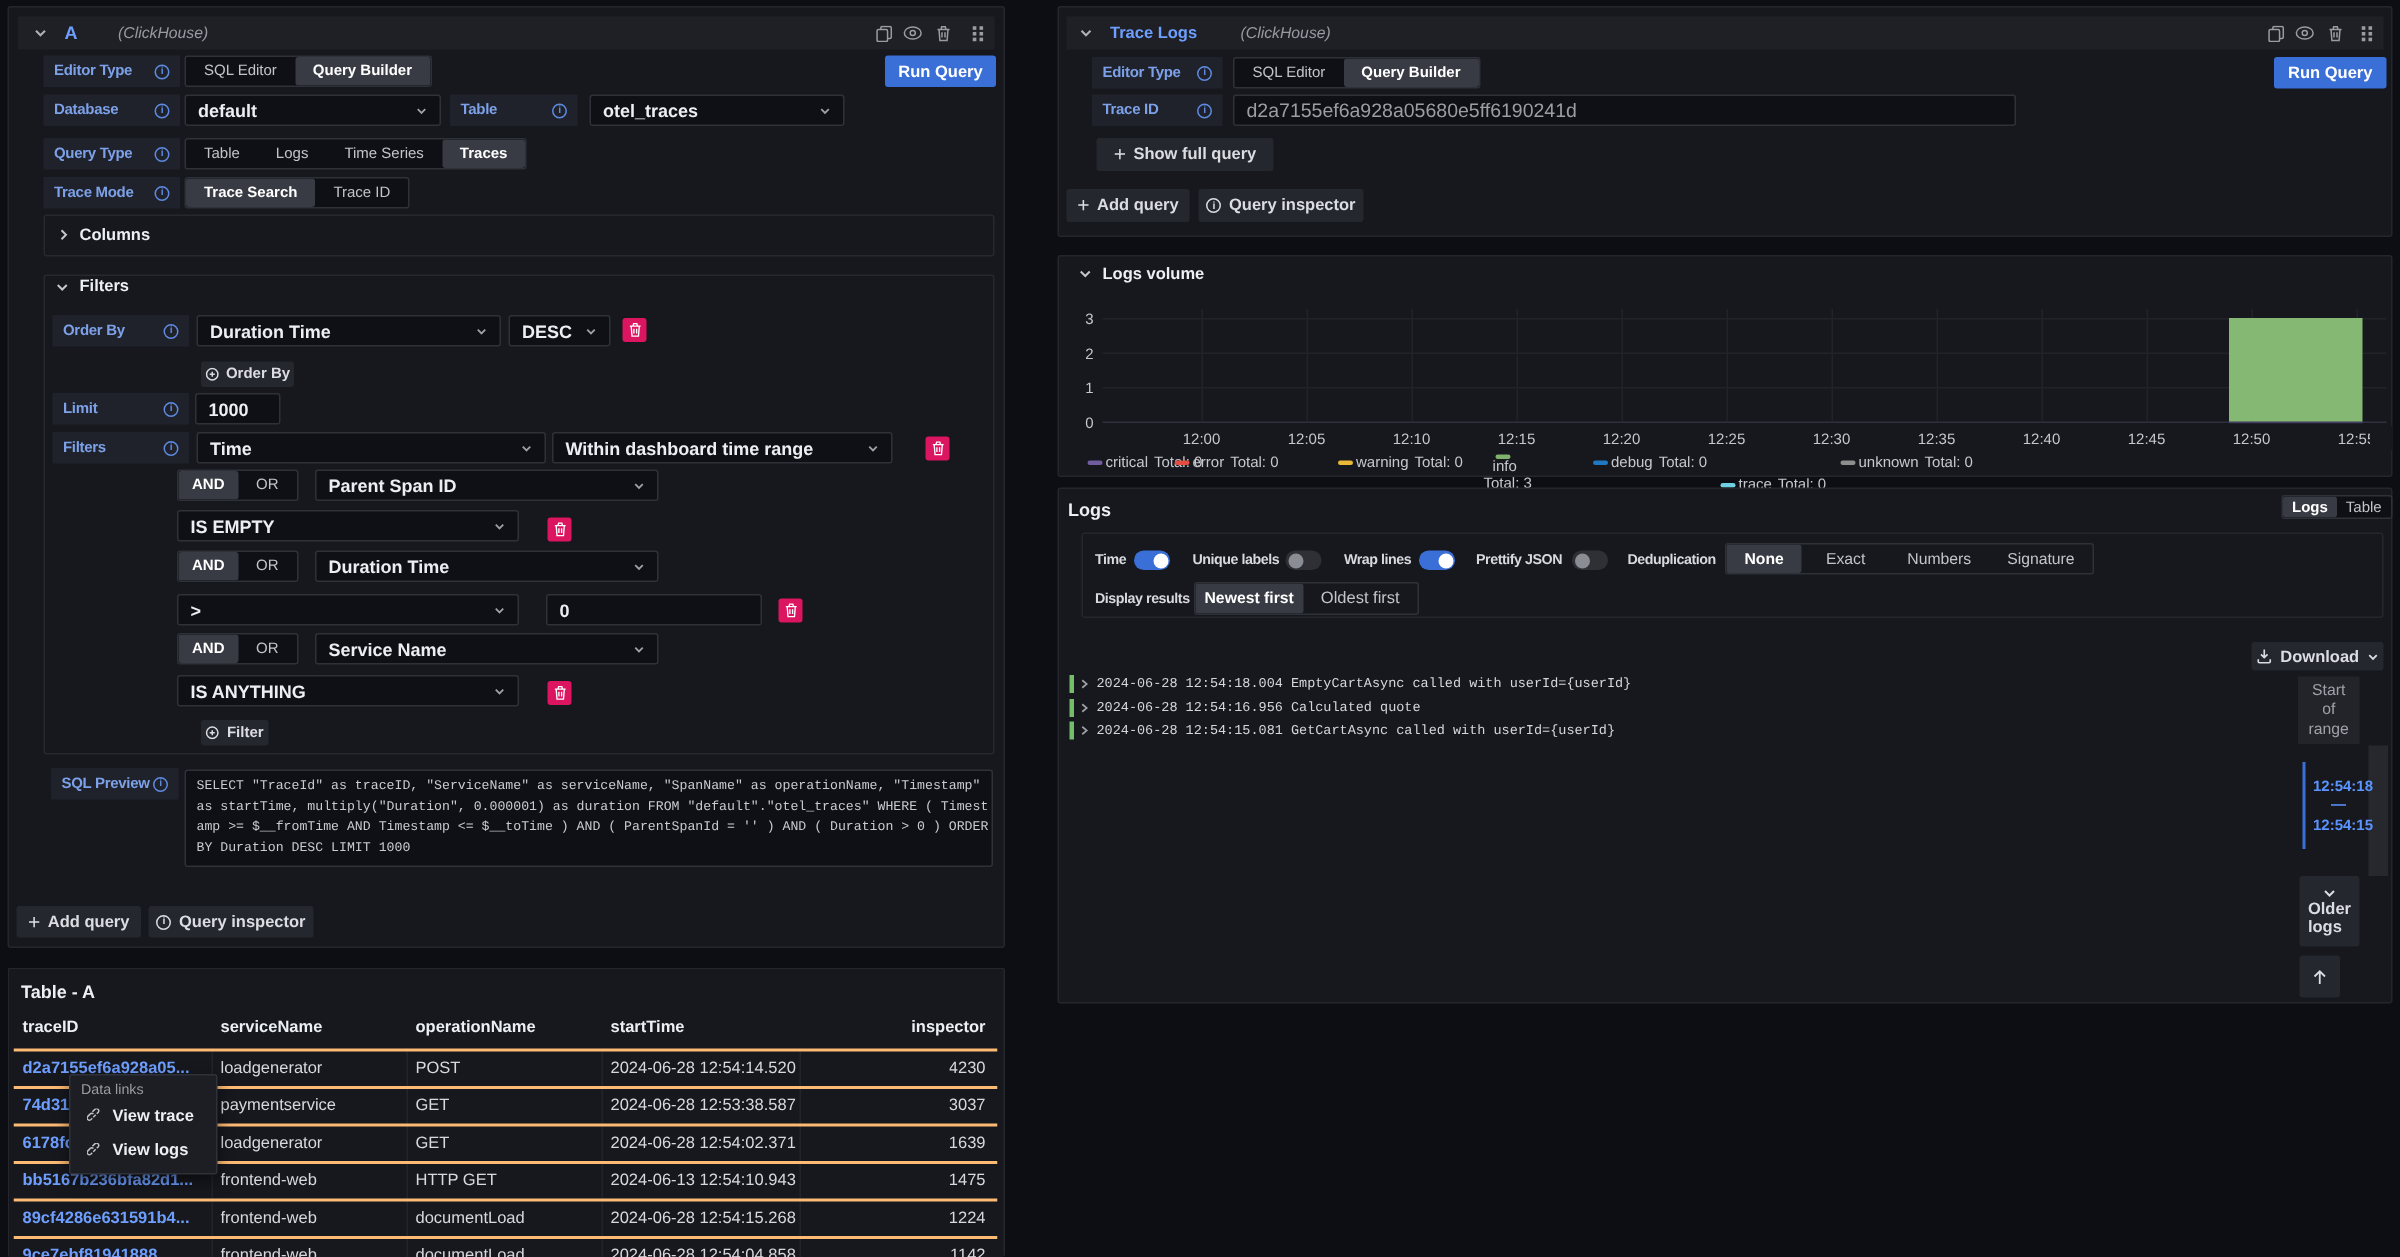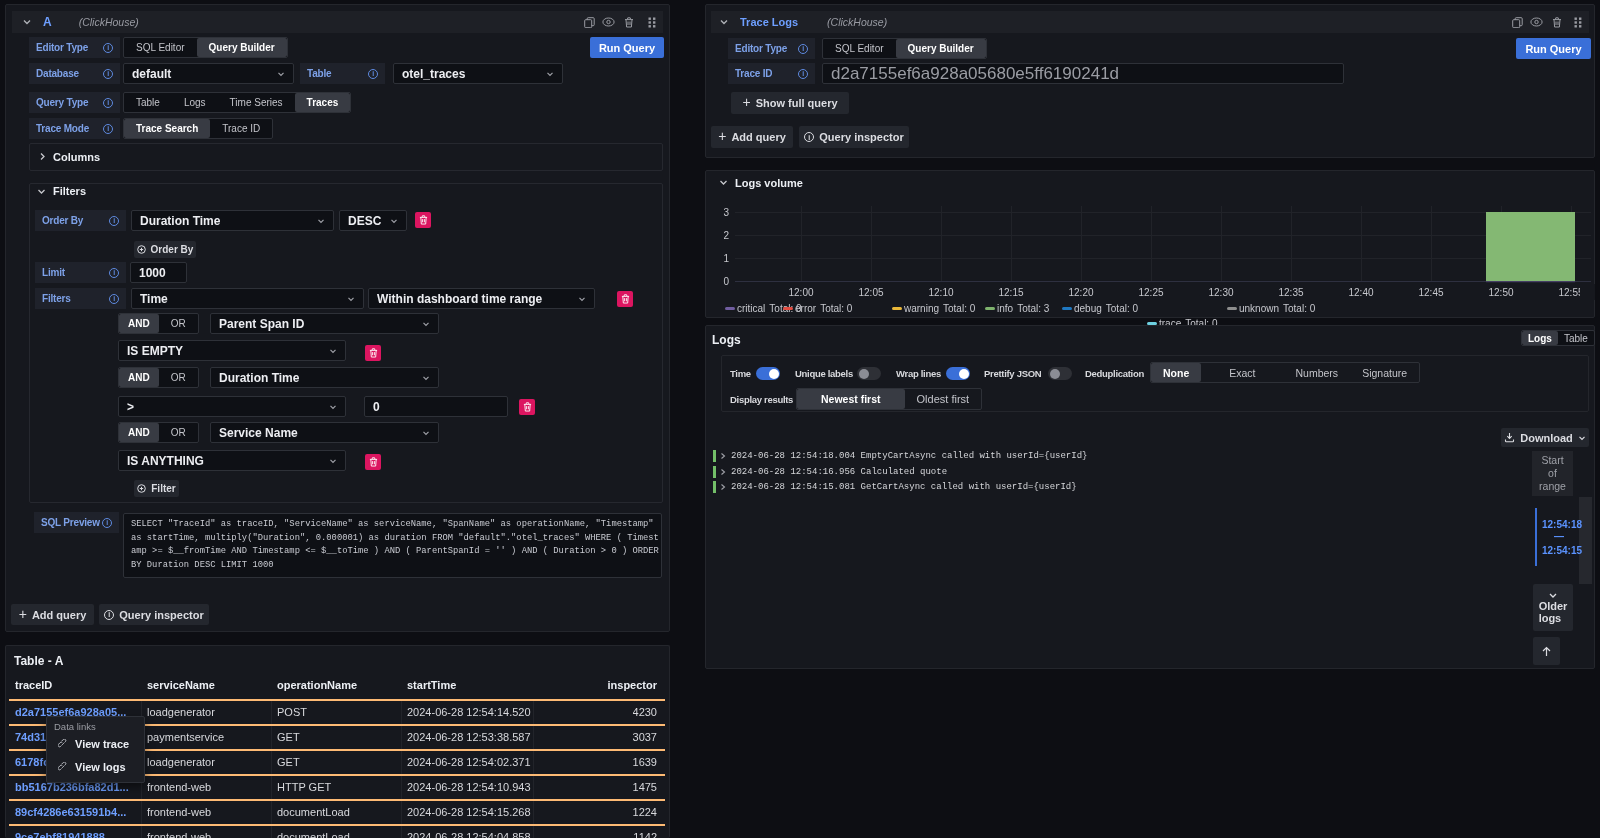--- a/index.html
+++ b/index.html
@@ -250,21 +250,21 @@
       <span class="c1">6178fcd5e8a6d04...</span>
       <span class="c2">loadgenerator</span>
       <span class="c3">GET</span>
       <span class="c4">2024-06-28 12:54:02.371</span>
       <span class="c5">1639</span>
     </div>
   <div class="trow" style="top:102px;">
       <span class="c1">bb5167b236bfa82d1...</span>
       <span class="c2">frontend-web</span>
       <span class="c3">HTTP GET</span>
-      <span class="c4">2024-06-28 12:54:10.943</span>
+      <span class="c4">2024-06-13 12:54:10.943</span>
       <span class="c5">1475</span>
     </div>
   <div class="trow" style="top:127px;">
       <span class="c1">89cf4286e631591b4...</span>
       <span class="c2">frontend-web</span>
       <span class="c3">documentLoad</span>
       <span class="c4">2024-06-28 12:54:15.268</span>
       <span class="c5">1224</span>
     </div>
   <div class="trow" style="top:152px;">
@@ -319,21 +319,21 @@
 </div>
 
 <div class="lbl" style="left:728px; top:38px; width:87px;">Editor Type <i class="inf">i</i></div>
 <div class="radio" style="left:822px; top:38px;">
     <span>SQL Editor</span>
     <span class="sel">Query Builder</span>
   </div>
 <div class="btn-blue" style="left:1516px; top:38px; width:75px; height:21px;">Run Query</div>
 
 <div class="lbl" style="left:728px; top:63px; width:87px;">Trace ID <i class="inf">i</i></div>
-<div class="inp" style="left:822px; top:63px; width:522px; color:#9b9da4; font-weight:normal; font-size:17px;">d2a7155ef6a928a05680e5ff6190241d</div>
+<div class="inp" style="left:822px; top:63px; width:522px; color:#9b9da4; font-weight:normal; font-size:13px;">d2a7155ef6a928a05680e5ff6190241d</div>
 
 <div class="btn" style="left:731px; top:92px; width:118px; height:22px;"><span style="font-weight:normal; font-size:14px; margin-top:-2px;">+</span>Show full query</div>
 
 <div class="btn" style="left:711px; top:126px; width:82px; height:22px;"><span style="font-weight:normal; font-size:14px; margin-top:-2px;">+</span>Add query</div>
 <div class="btn" style="left:799px; top:126px; width:110px; height:22px;"><i class="inf" style="border-color:#dcdde2; color:#dcdde2;">i</i>Query inspector</div>
 
 <div class="panel" style="left:705px; top:170px; width:890px; height:148px;"></div>
 <svg class="abs" style="left:719px; top:178px;" width="9" height="9" viewBox="0 0 9 9">
     <path d="M1.5 3 L4.5 6 L7.5 3" stroke="#c6c7cc" stroke-width="1.3" fill="none"></path>
   </svg>
@@ -398,21 +398,21 @@
 <div class="legend" style="left:783px; top:303px;">
     <span class="ldash" style="background:#e24d42;"></span>
     <span>error</span>
     <span style="margin-left:4px;">Total: 0</span>
   </div>
 <div class="legend" style="left:892px; top:303px;">
     <span class="ldash" style="background:#eab839;"></span>
     <span>warning</span>
     <span style="margin-left:4px;">Total: 0</span>
   </div>
-<div class="legend" style="left:985px; top:303px;">
+<div class="legend" style="left:985px; top:303px;flex-direction:column;">
     <span class="ldash" style="background:#7eb26d;"></span>
     <span>info</span>
     <span style="margin-left:4px;">Total: 3</span>
   </div>
 <div class="legend" style="left:1062px; top:303px;">
     <span class="ldash" style="background:#1f78c1;"></span>
     <span>debug</span>
     <span style="margin-left:4px;">Total: 0</span>
   </div>
 <div class="legend" style="left:1147px; top:318px;">
@@ -438,27 +438,27 @@
 <div class="toggle on" style="left:756px; top:367px;"></div>
 <div class="tlabel" style="left:795px; top:368px;">Unique labels</div>
 <div class="toggle off" style="left:857px; top:367px;"></div>
 <div class="tlabel" style="left:896px; top:368px;">Wrap lines</div>
 <div class="toggle on" style="left:946px; top:367px;"></div>
 <div class="tlabel" style="left:984px; top:368px;">Prettify JSON</div>
 <div class="toggle off" style="left:1048px; top:367px;"></div>
 <div class="tlabel" style="left:1085px; top:368px;">Deduplication</div>
 <div class="radio" style="left:1150px; top:362px; background:transparent;">
     <span class="sel" style="padding:0 12px; font-size:10.5px;">None</span>
-    <span style="padding:0 28px; font-size:10.5px;">Exact</span>
+    <span style="padding:0 16px; font-size:10.5px;">Exact</span>
     <span style="padding:0 12px; font-size:10.5px;">Numbers</span>
     <span style="padding:0 12px; font-size:10.5px;">Signature</span>
   </div>
 <div class="tlabel" style="left:730px; top:394px;">Display results</div>
 <div class="radio" style="left:796px; top:388px; height:22px; background:transparent;">
-    <span class="sel" style="padding:0 24px; font-size:10.5px;">Newest first</span>
+    <span class="sel" style="padding:0 6px; font-size:10.5px;">Newest first</span>
     <span style="padding:0 12px; font-size:11px;">Oldest first</span>
   </div>
 
 <div class="btn" style="left:1501px; top:428px; width:88px; height:19px;">
   <svg width="11" height="11" viewBox="0 0 11 11">
       <path d="M5.5 1 V6 M3.3 4.2 L5.5 6.4 L7.7 4.2 M1.5 7.5 V9 A0.8 0.8 0 0 0 2.3 9.8 H8.7 A0.8 0.8 0 0 0 9.5 9 V7.5" stroke="#dcdde2" stroke-width="1.1" fill="none"></path>
     </svg>
   Download
   <svg width="8" height="8" viewBox="0 0 8 8">
       <path d="M1.5 2.8 L4 5.3 L6.5 2.8" stroke="#dcdde2" stroke-width="1.2" fill="none"></path>

